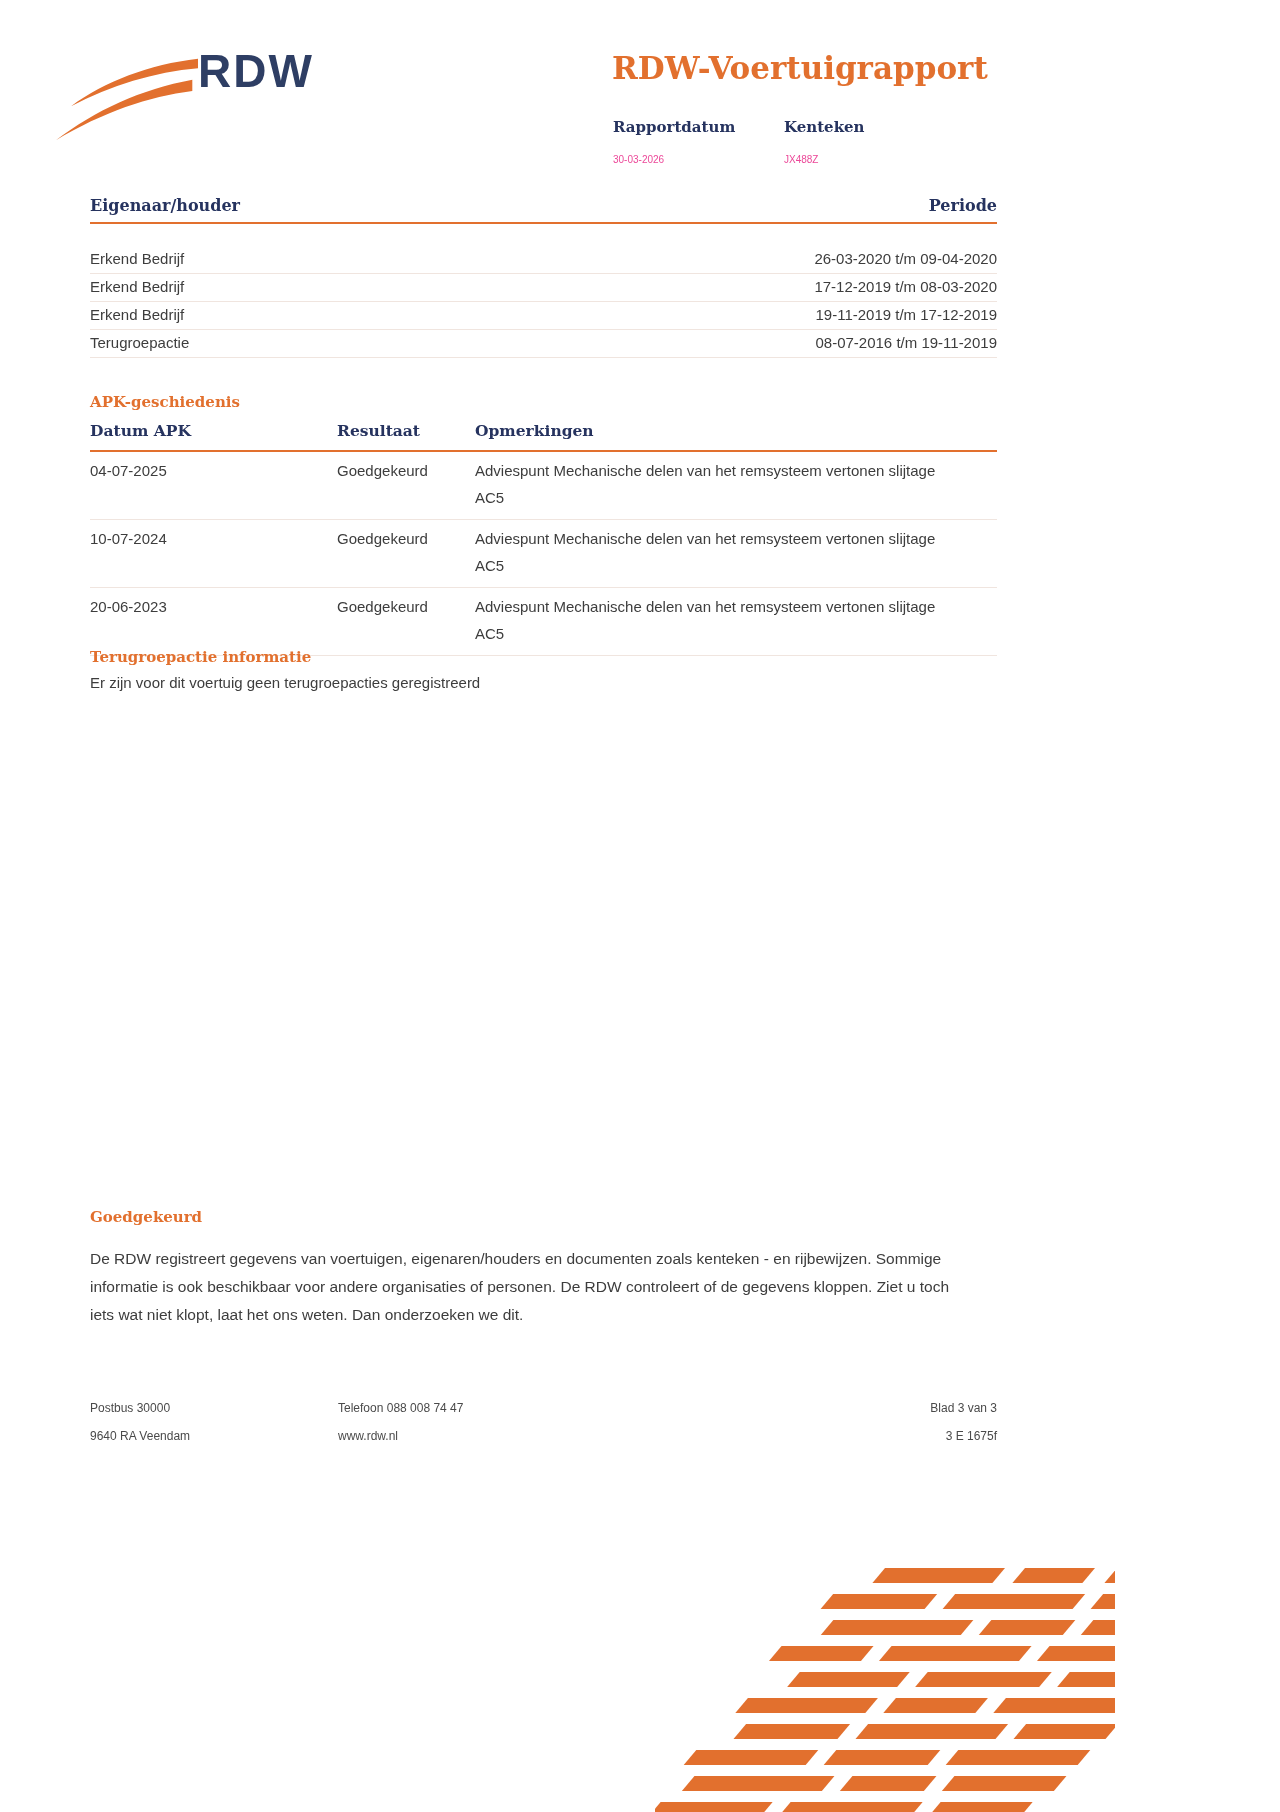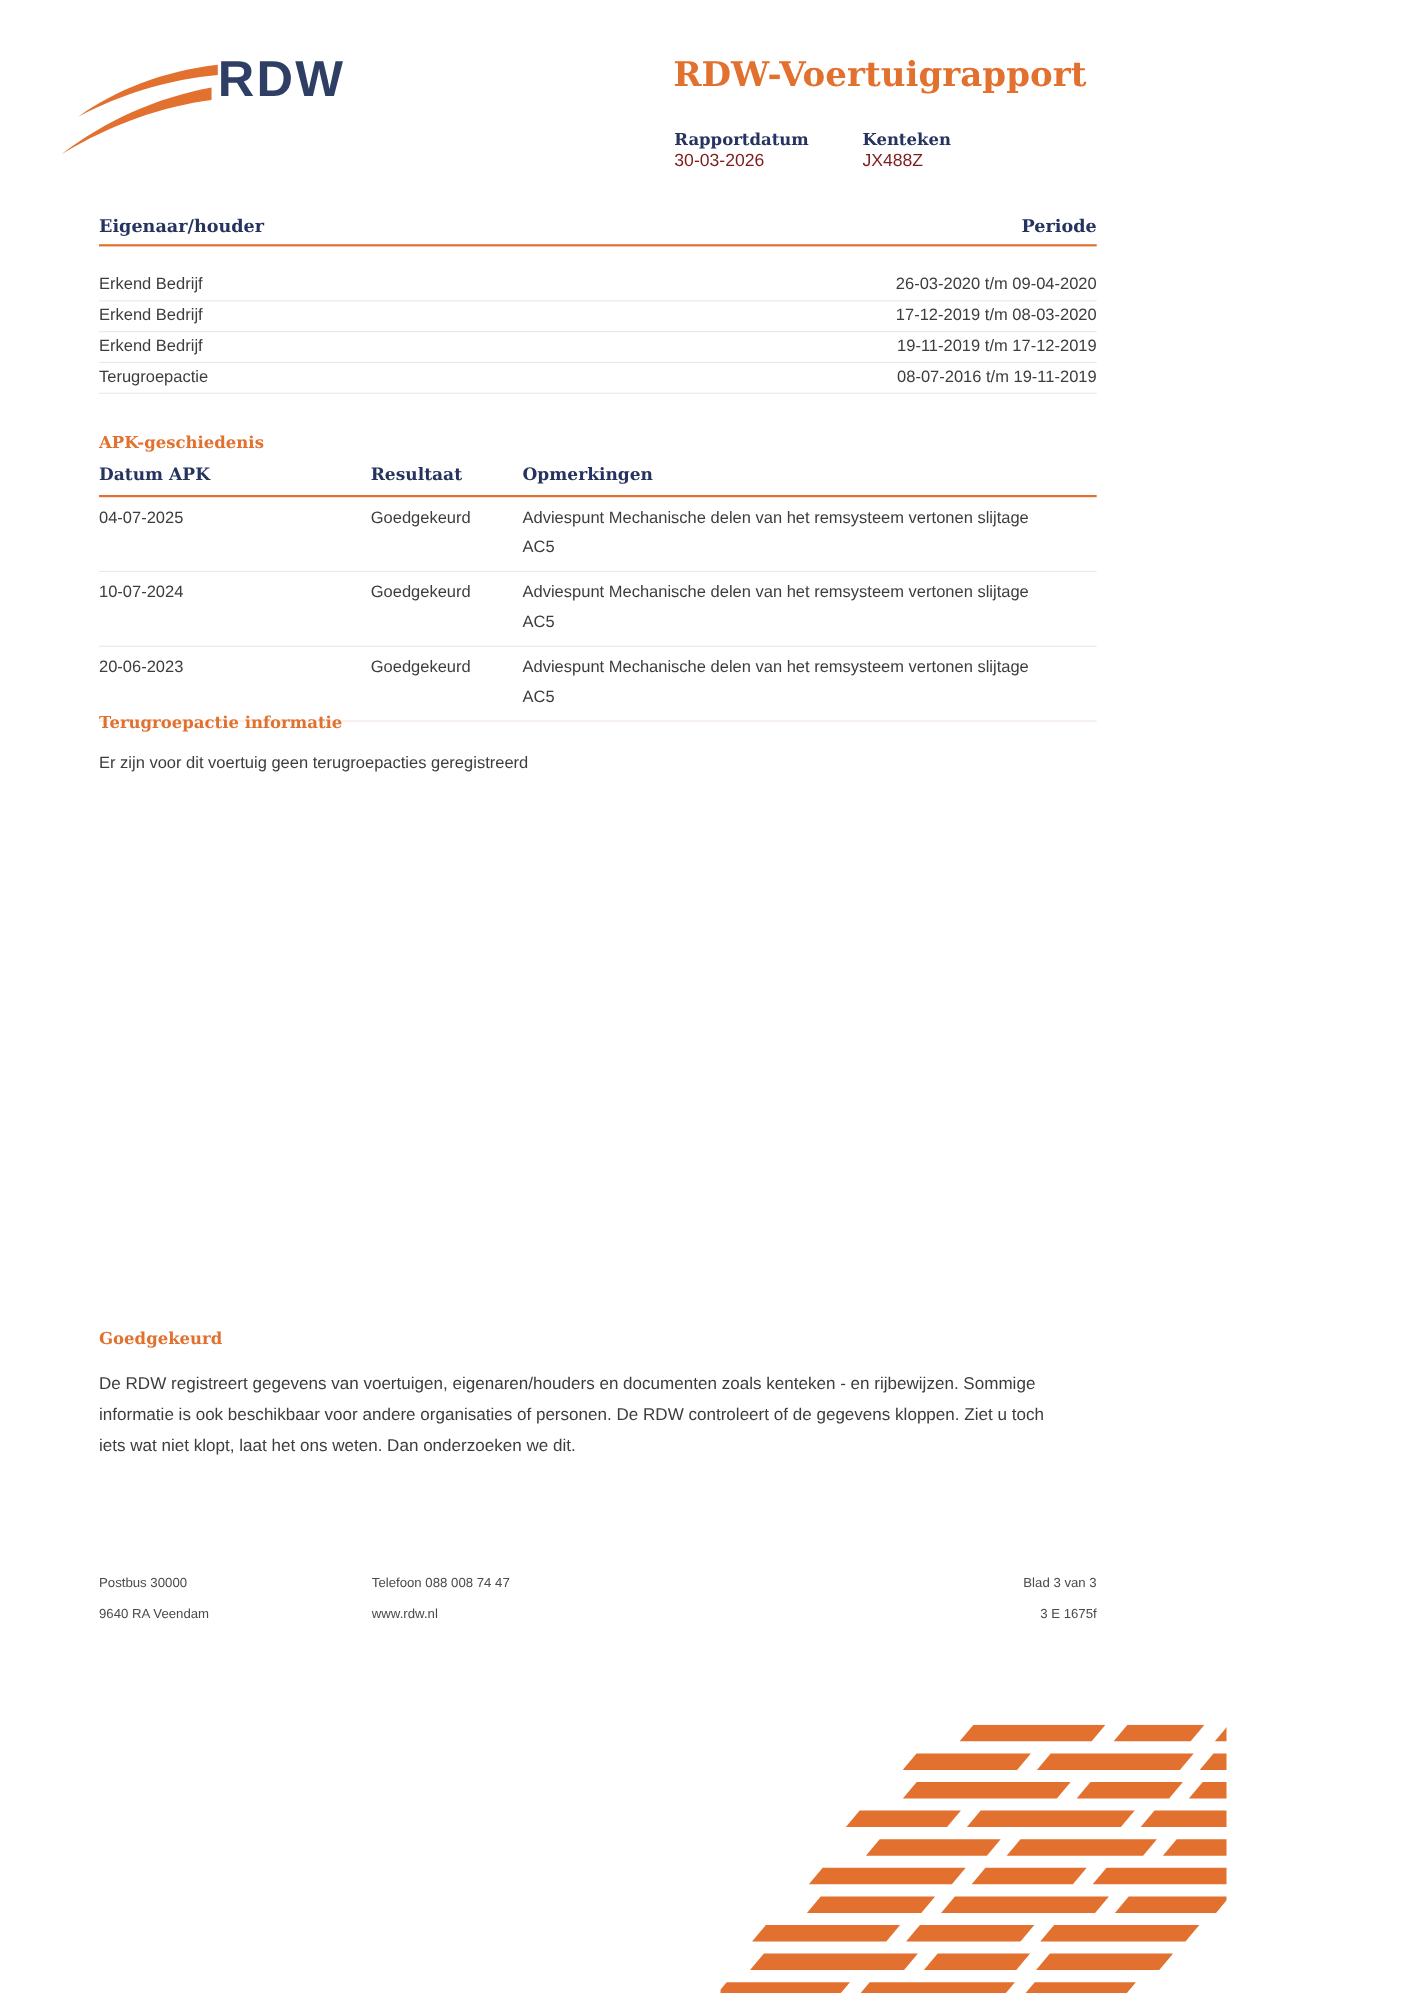--- a/index.html
+++ b/index.html
@@ -22,21 +22,21 @@
     font-weight:bold;font-size:46px;letter-spacing:2px;
     color:#2e3e64;
   }
   .doc-title{
     position:absolute;left:612px;top:50px;margin:0;
     font-size:31px;color:#e2702e;font-weight:bold;
   }
   .meta{position:absolute;left:613px;top:118px;display:flex;}
   .meta-col-1{width:171px;}
   .meta-label{font-size:15px;color:#26335f;}
-  .meta-value{margin-top:2px;font-size:16px;color:#7f1d1d;}
+  .meta-value{margin-top:18px;font-size:10px;color:#ec4899;}
 
   
   .owner-section{position:absolute;left:90px;top:196px;width:907px;text-align:right;}
   .owner-header{
     display:flex;justify-content:space-between;align-items:flex-end;
     font-size:16px;padding-bottom:7px;border-bottom:2px solid #e2702e;
   }
   .owner-rows{margin-top:22px;}
   .owner-row{
     display:flex;justify-content:space-between;
@@ -54,28 +54,28 @@
   }
   .apk-row{
     display:grid;grid-template-columns:247px 138px 1fr;
     font-size:15px;line-height:27px;
     padding:5px 0 8px 0;border-bottom:1px solid #f0e5df;
   }
   .apk-remark{display:block;max-width:470px;}
 
   
   .recall-section{position:absolute;left:90px;top:648px;width:907px;}
-  .recall-body{margin-top:19px;font-size:15px;}
+  .recall-body{margin-top:8px;font-size:15px;}
 
   
   .proclaimer-section{position:absolute;left:90px;top:1208px;width:907px;}
   .proclaimer-body{margin:19px 0 0 0;font-size:15.5px;line-height:28px;max-width:875px;}
 
   
-  .page-footer{position:absolute;left:90px;top:1432px;width:907px;height:60px;font-size:12px;color:#4a4a4a;}
+  .page-footer{position:absolute;left:90px;top:1401px;width:907px;height:60px;font-size:12px;color:#4a4a4a;}
   .footer-col{position:absolute;top:0;}
   .footer-col div{line-height:14px;}
   .footer-col div + div{margin-top:14px;}
   .footer-col-left{left:0;}
   .footer-col-mid{left:248px;}
   .footer-col-right{right:0;text-align:right;}
 
   
   .stripes{position:absolute;left:655px;top:1568px;}
 </style>

